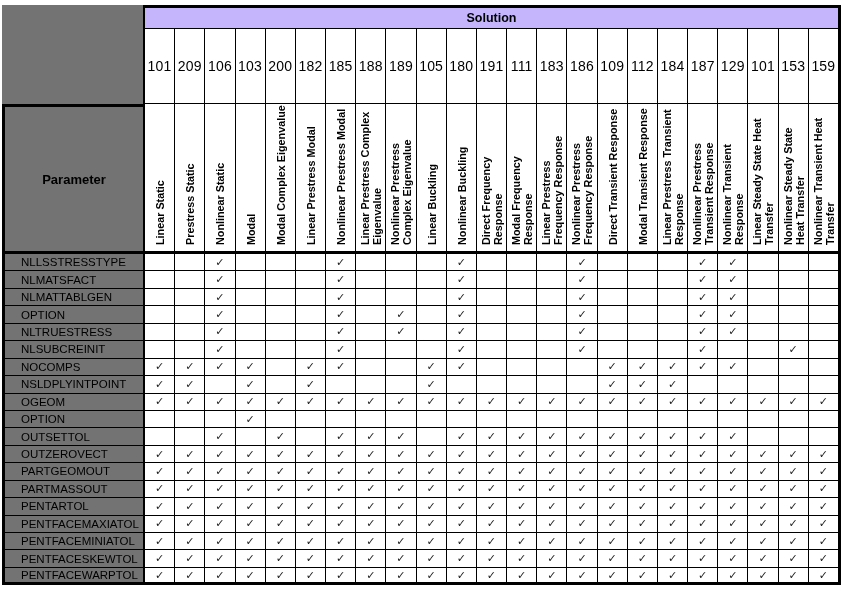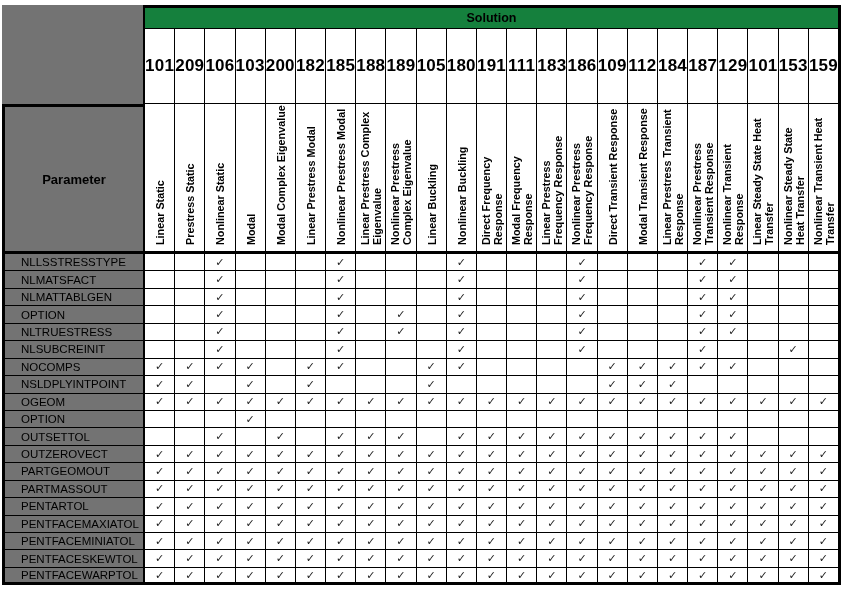--- a/index.html
+++ b/index.html
@@ -14,30 +14,30 @@
     flex:1 1 0;box-sizing:border-box;min-width:0;
     border-right:1px solid #000;border-bottom:1px solid #000;
     display:flex;align-items:center;justify-content:center;background:#fff;
   }
   .cell:last-child{border-right:3px solid #000;}
 
   
   .sol-row{height:24px;}
   .sol-row .left{border-right:2px solid #000;}
   .solution{
-    flex:1 1 0;box-sizing:border-box;background:#15803d;
+    flex:1 1 0;box-sizing:border-box;background:#c4b5fd;
     border-top:3px solid #000;border-right:3px solid #000;border-bottom:1px solid #000;
     display:flex;align-items:center;justify-content:center;
     font-weight:bold;font-size:12.5px;
   }
 
   
   .num-row{height:75px;}
   .num-row .left{border-right:2px solid #000;}
-  .num-row .cell{font-weight:bold;font-size:17px;letter-spacing:0.2px;}
+  .num-row .cell{font-weight:normal;font-size:14px;letter-spacing:0.2px;}
 
   
   .lbl-row{height:150px;}
   .param-hdr{
     border-top:3px solid #000;border-left:3px solid #000;
     border-right:2px solid #000;border-bottom:3px solid #000;
     display:flex;align-items:center;justify-content:center;
     font-weight:bold;font-size:13px;
   }
   .lbl-row .cell{

